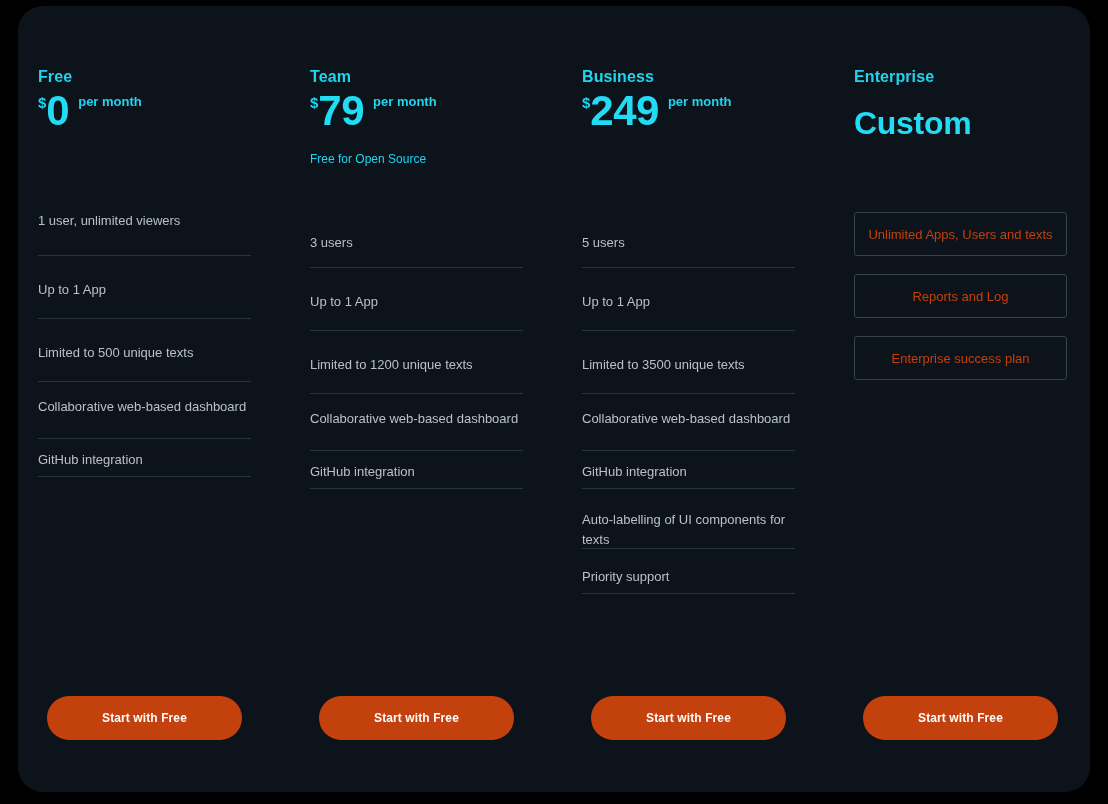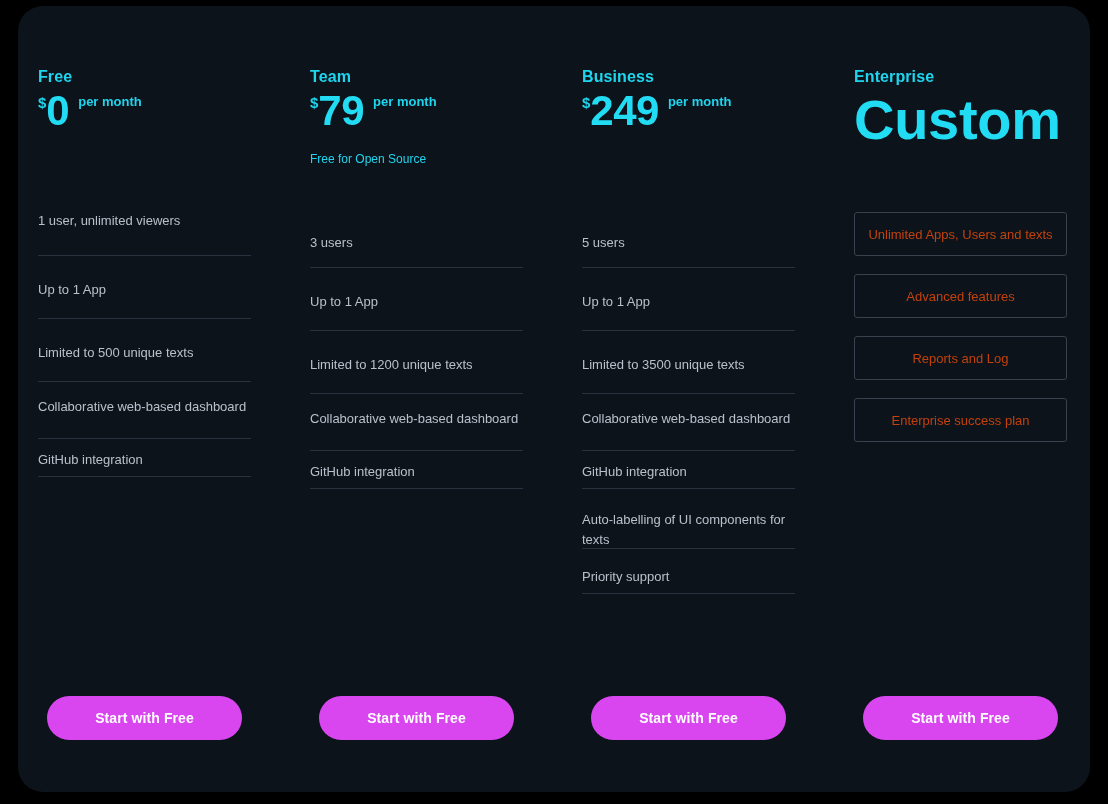--- a/index.html
+++ b/index.html
@@ -83,22 +83,23 @@
   .amount {
     display: inline-block;
     vertical-align: top;
     font-size: 42px;
     font-weight: bold;
     color: #22dcf4;
     line-height: 1;
     letter-spacing: -0.5px;
   }
   .amount.custom {
-    font-size: 56px;
+    font-size: 32px;
     letter-spacing: -0.3px;
+    margin-top: 15px;
   }
   .per-month {
     display: inline-block;
     vertical-align: top;
     margin-top: 4px;
     margin-left: 9px;
     font-size: 13px;
     font-weight: bold;
     color: #1fd5ee;
   }
@@ -151,25 +152,25 @@
     padding: 0 6px;
   }
 
   
   .cta {
     position: absolute;
     left: 9px;
     top: 690px;
     width: 195px;
     height: 44px;
-    background: #d946ef;
+    background: #c2410c;
     border: none;
     border-radius: 22px;
     color: #ffffff;
-    font-size: 14px;
+    font-size: 12px;
     font-weight: bold;
     font-family: "Liberation Sans", sans-serif;
     cursor: pointer;
     letter-spacing: 0.1px;
   }
   .plan.enterprise .cta {
     left: 9px;
   }
 </style>
 </head>
@@ -267,21 +268,20 @@
     </div>
 
     <div class="plan enterprise">
       <div class="plan-inner">
         <div class="plan-name">Enterprise</div>
         <div class="price-row" style="top:86px;">
           <span class="amount custom">Custom</span>
         </div>
         <div class="boxes">
           <div class="box">Unlimited Apps, Users and texts</div>
-          <div class="box">Advanced features</div>
           <div class="box">Reports and Log</div>
           <div class="box">Enterprise success plan</div>
         </div>
         <button class="cta">Start with Free</button>
       </div>
     </div>
 
   </div>
 </div>
 

